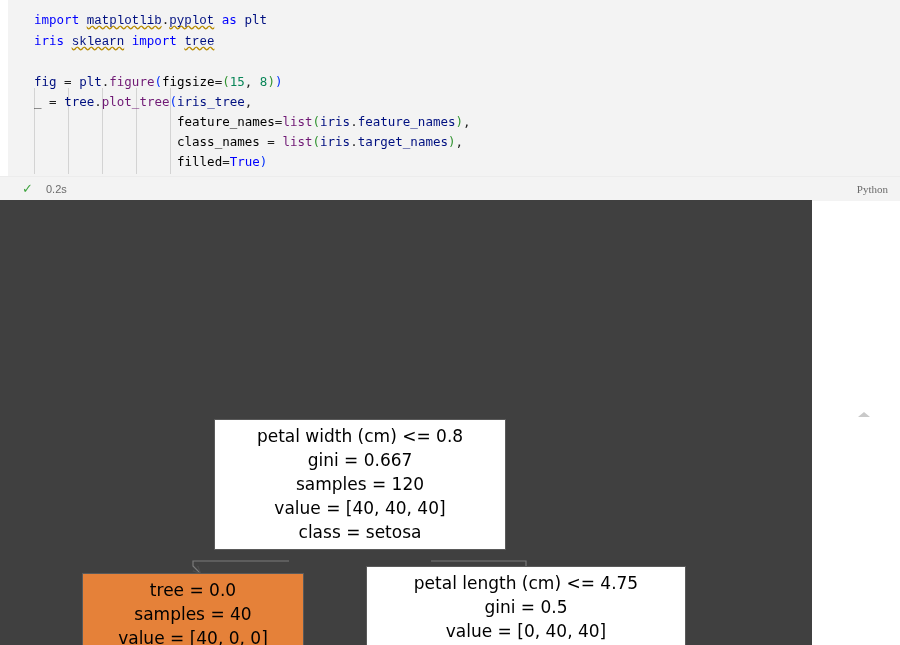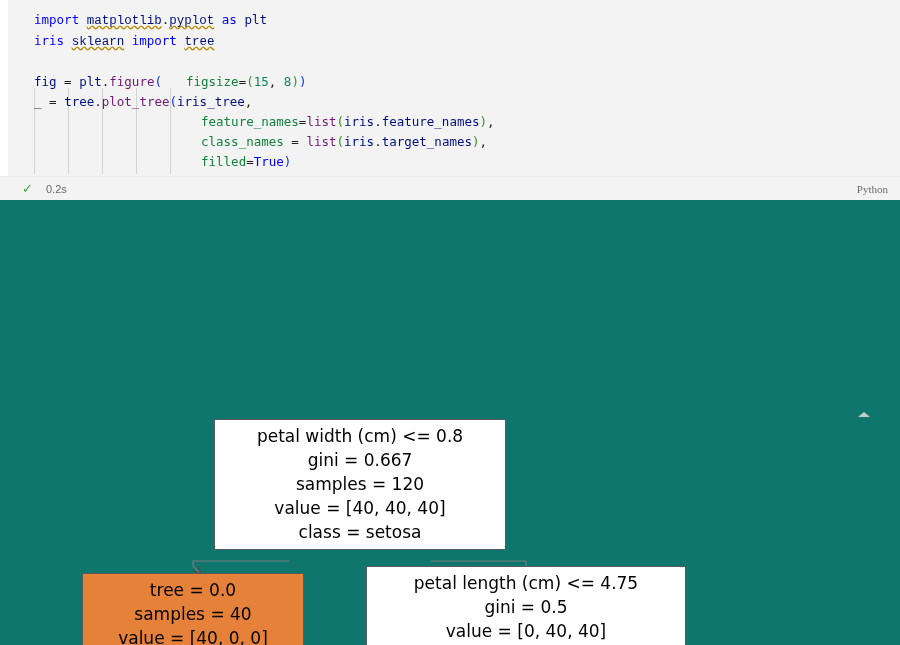--- a/index.html
+++ b/index.html
@@ -48,21 +48,21 @@
   }
   .kw     { color: #0000ff; text-align: center; }
   .mod    { color: #001080; }
   .fn     { color: #701a75; text-align: right; }
   .var    { color: #001080; }
   .num    { color: #098658; }
   .paren1 { color: #0431fa; }
   .paren2 { color: #319331; }
   .bool   { color: #0000ff; }
   .plain  { color: #1f1f1f; }
-  .param  { color: #15803d; margin-left: 24px; }
+  .param  { color: #000000; }
   .squiggle {
     text-decoration: underline wavy #b58900;
     text-decoration-skip-ink: none;
     font-family: Liberation Mono, monospace;
   }
 
   
   .guide {
     position: absolute;
     width: 1px;
@@ -101,23 +101,23 @@
     font-family: Liberation Serif, serif;
     font-size: 11px;
     color: #6b6b6b;
     line-height: 14px;
   }
 
   
   #output {
     position: absolute;
     left: 0; top: 200px;
-    width: 900px;
+    width: 812px;
     height: 445px;
-    background: #0f766e;
+    background: #404040;
   }
   #collapse-caret {
     position: absolute;
     left: 858px; top: 212px;
     width: 0; height: 0;
     border-left: 6px solid transparent;
     border-right: 6px solid transparent;
     border-bottom: 5px solid #c9c9c9;
   }
 

